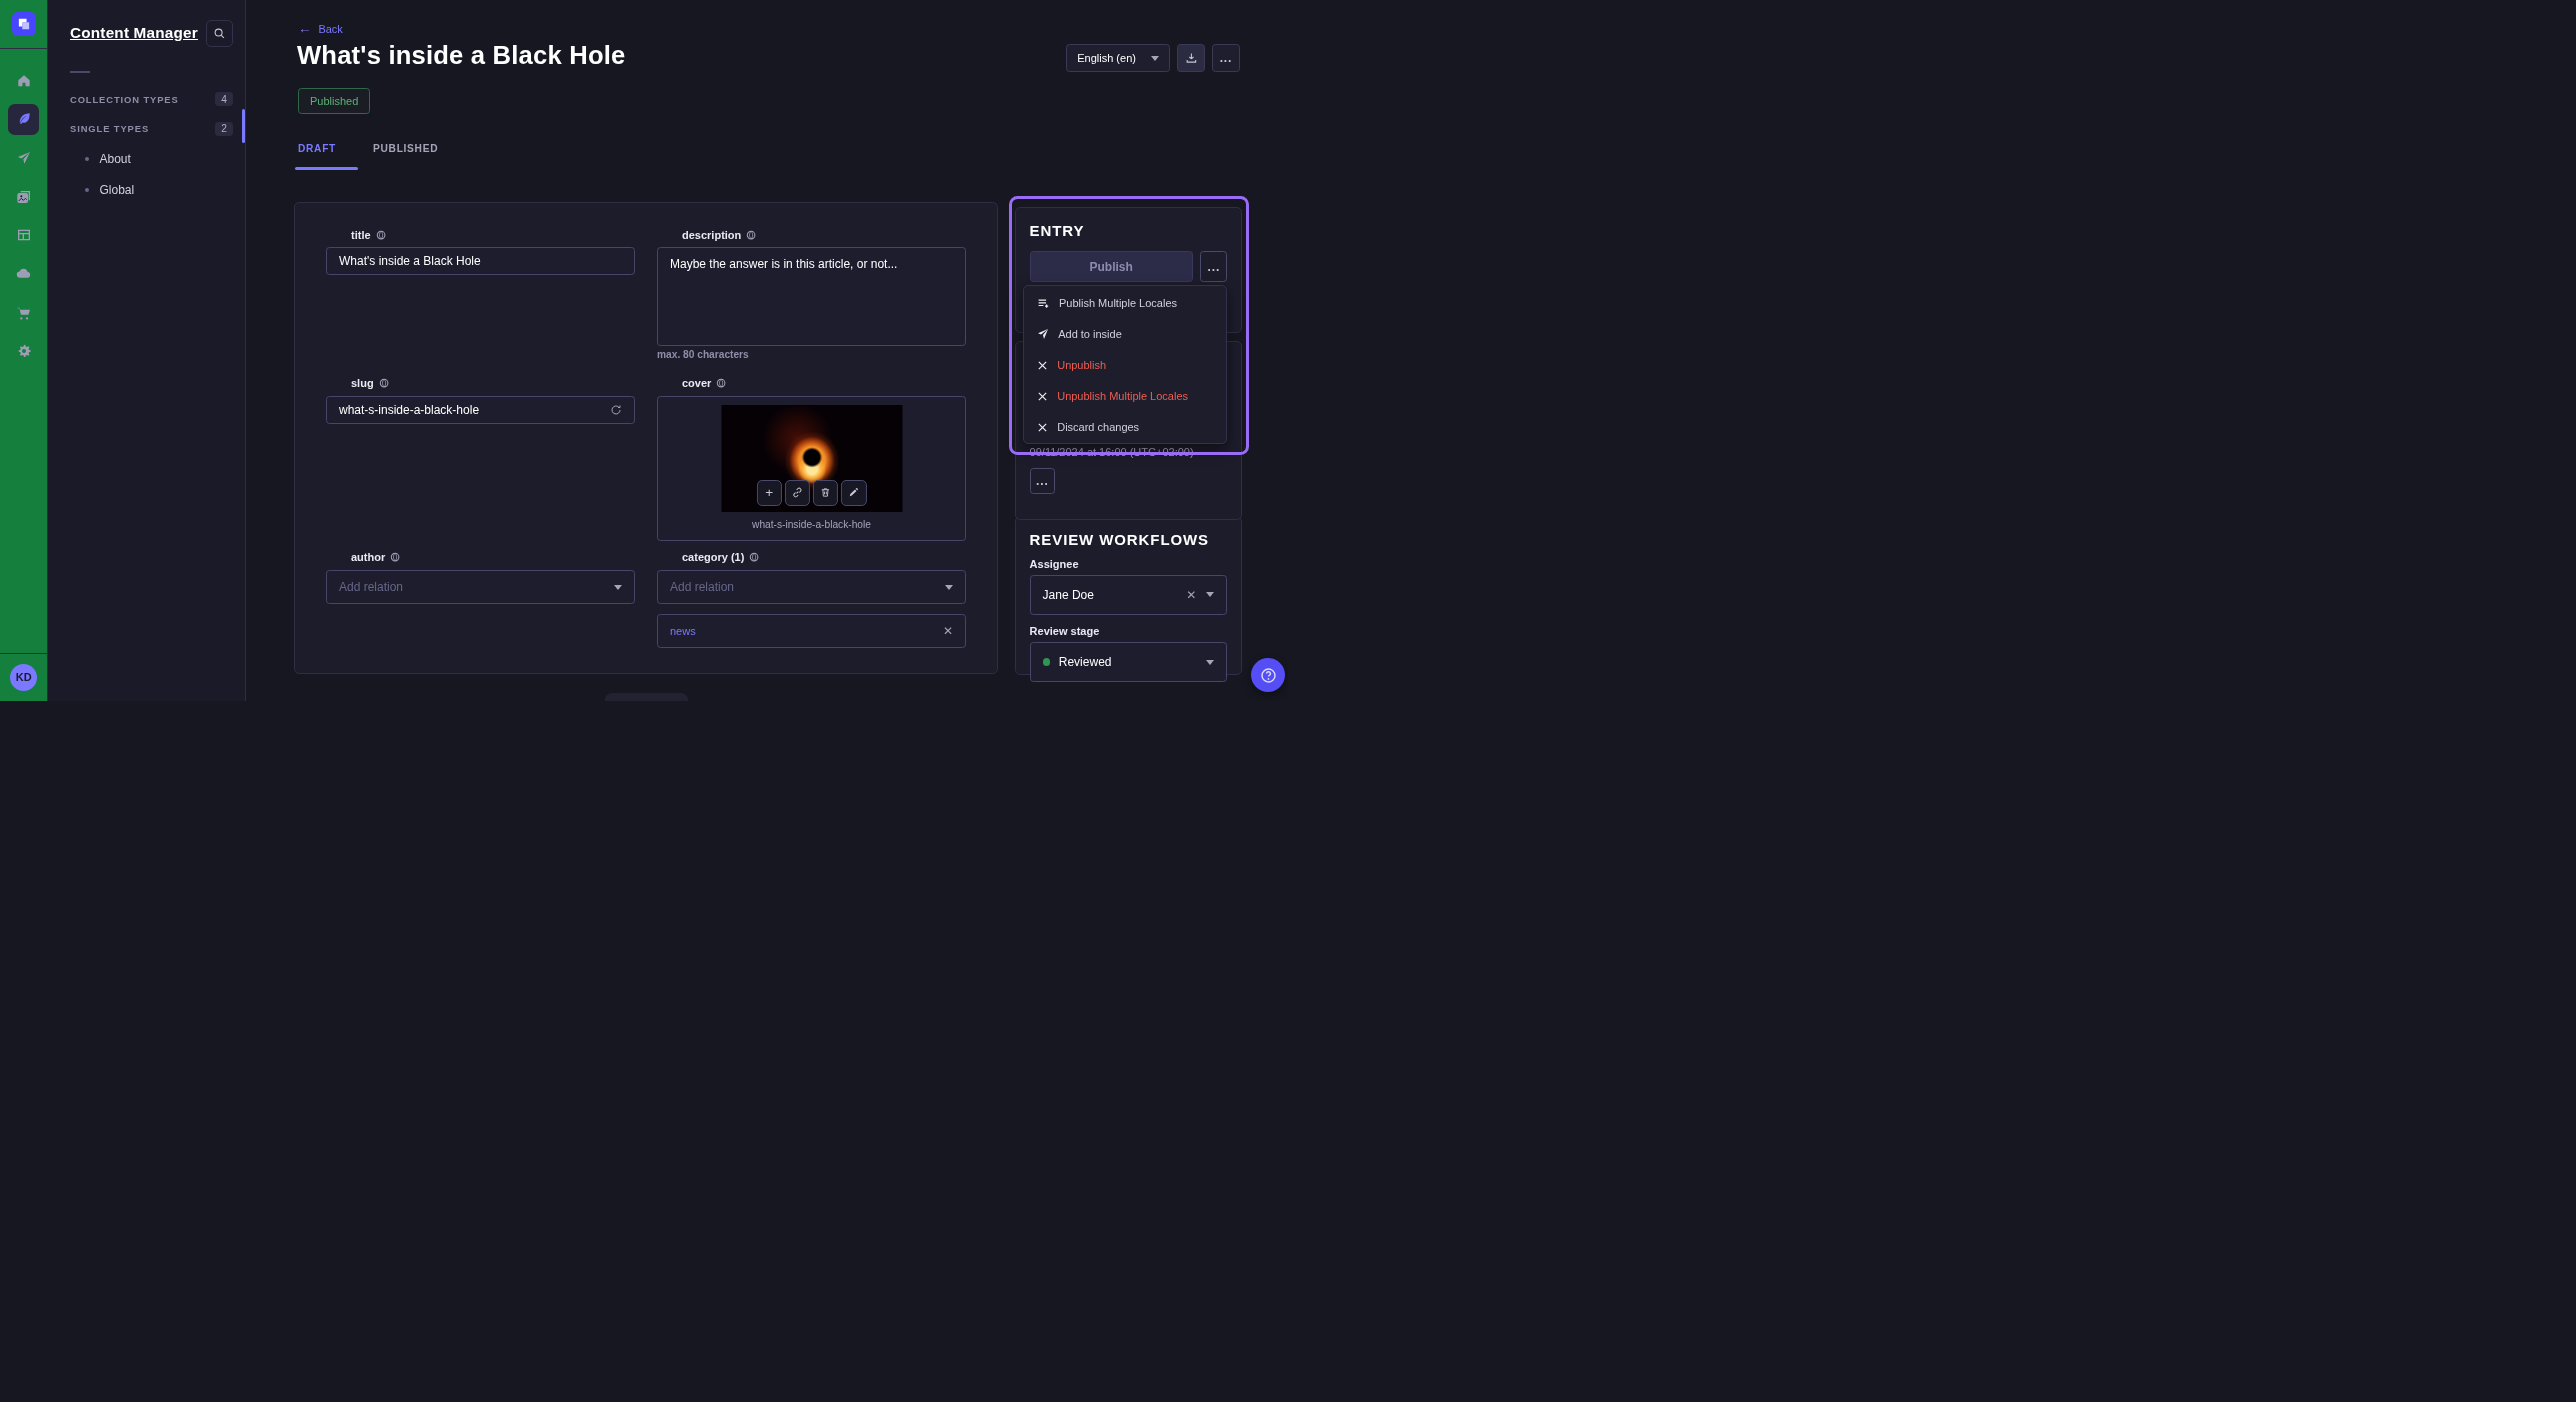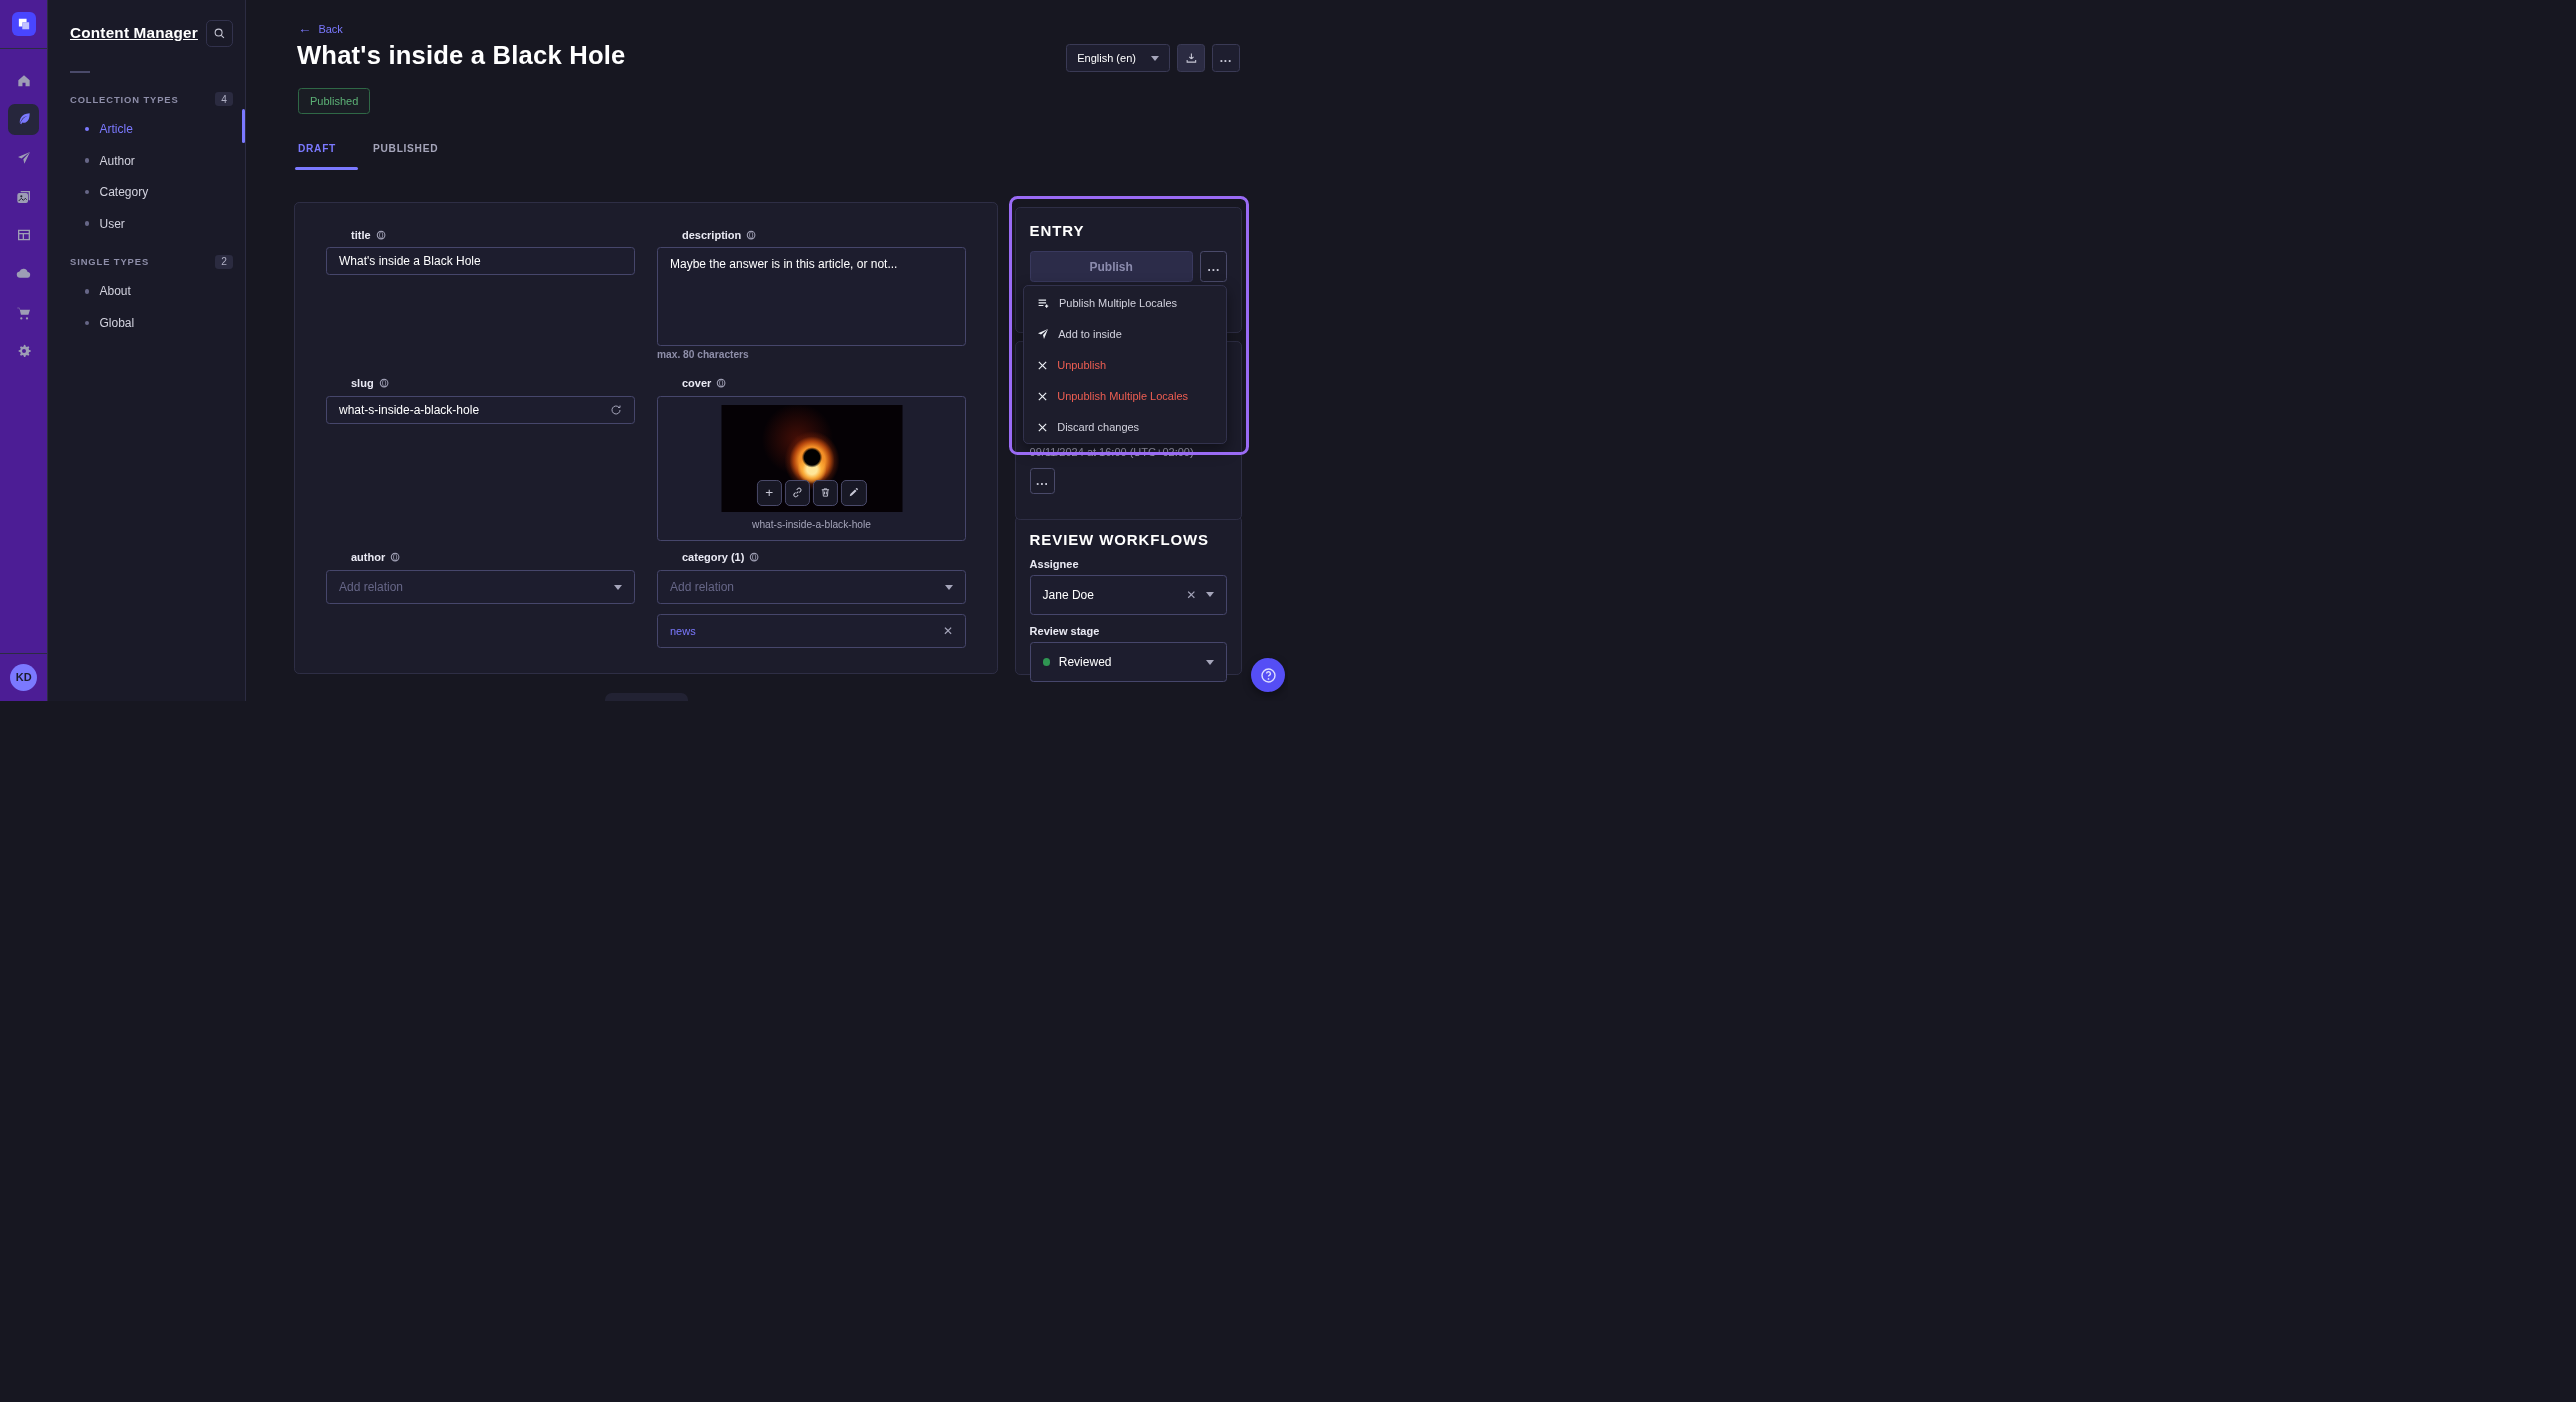--- a/index.html
+++ b/index.html
@@ -7,21 +7,21 @@
   body {
     background:#171721;
     font-family:"Liberation Sans", sans-serif;
     color:#fff;
     position:relative;
   }
   svg { display:block; }
 
   
   .rail { position:absolute; left:0; top:0; width:48px; height:701px;
-          background:#4c1d95; border-right:0.9px solid #2c2c42; z-index:10; }
+          background:#15803d; border-right:0.9px solid #2c2c42; z-index:10; }
   .rail-logo { position:absolute; top:12px; left:12px; width:24px; height:24px;
                border-radius:6px; background:#4945ff; display:flex; align-items:center;
                justify-content:center; cursor:pointer; }
   .rail-divider { position:absolute; left:0; right:0; height:0.9px; background:#2c2c42; }
   .rail-icons { position:absolute; top:65px; left:0; right:0; display:flex;
                 flex-direction:column; align-items:center; gap:7.7px; }
   .rail-ic { width:31px; height:31px; display:flex; align-items:center; justify-content:center;
              color:#9d9db5; border-radius:6.8px; cursor:pointer; }
   .rail-ic.active { background:#26263c; color:#7b79ff; }
   .rail-avatar { position:absolute; bottom:10.2px; left:10.2px; width:27px; height:27px;
@@ -242,38 +242,20 @@
           <circle cx="10.5" cy="10.5" r="6.5"></circle>
           <path d="m15.5 15.5 5 5"></path>
         </svg>
     </div>
   </div>
   <div class="subnav-divider"></div>
 
   <div class="sn-section-head">
     <span class="sn-section-label">COLLECTION TYPES</span>
     <span class="sn-badge">4</span>
-  </div>
-  <div class="sn-list">
-    <div class="sn-item active">
-      <span class="dot"></span>
-      <span>Article</span>
-    </div>
-    <div class="sn-item">
-      <span class="dot"></span>
-      <span>Author</span>
-    </div>
-    <div class="sn-item">
-      <span class="dot"></span>
-      <span>Category</span>
-    </div>
-    <div class="sn-item">
-      <span class="dot"></span>
-      <span>User</span>
-    </div>
   </div>
 
   <div class="sn-section-head" style="margin-top:15.3px">
     <span class="sn-section-label">SINGLE TYPES</span>
     <span class="sn-badge">2</span>
   </div>
   <div class="sn-list">
     <div class="sn-item">
       <span class="dot"></span>
       <span>About</span>

